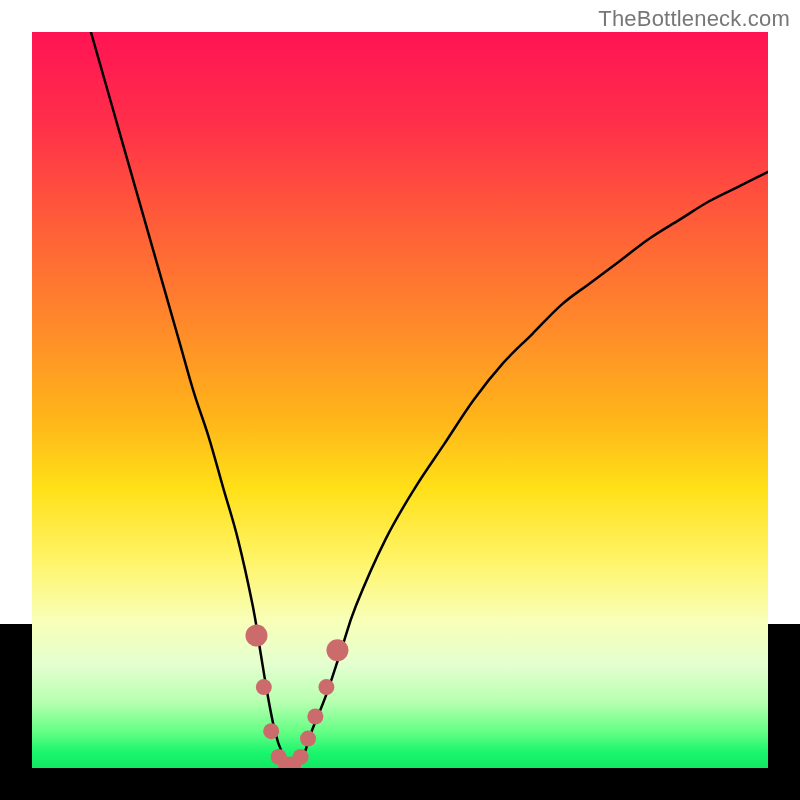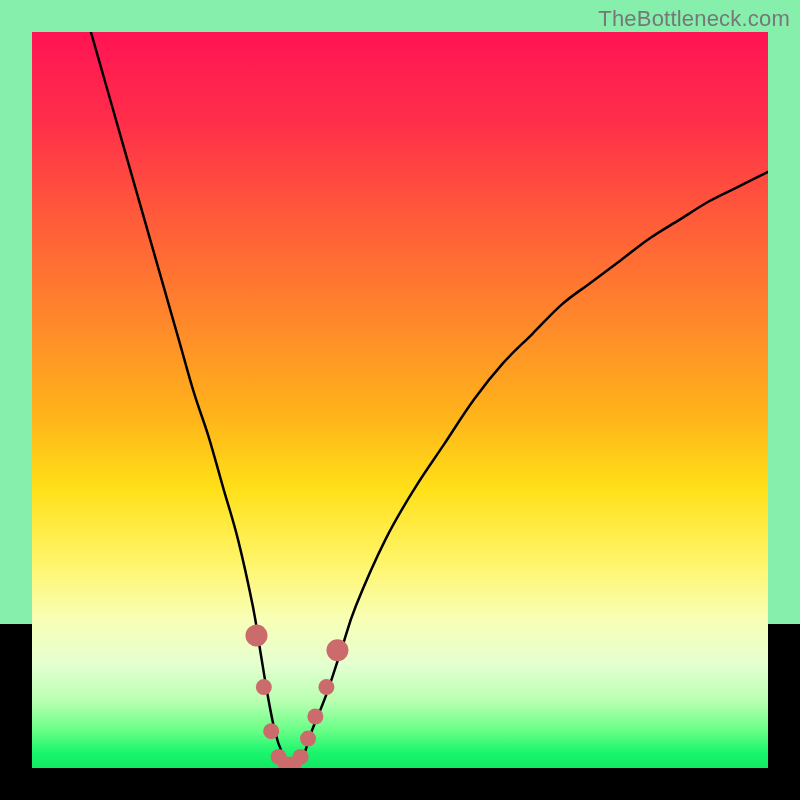--- a/index.html
+++ b/index.html
@@ -8,21 +8,21 @@
     width: 800px;
     height: 800px;
     background: #000;
     font-family: Arial, Helvetica, sans-serif;
     overflow: hidden;
   }
   .stage {
     position: relative;
     width: 800px;
     height: 624px;
-    background: #86efac;
+    background: #ffffff;
   }
   .watermark {
     position: absolute;
     top: 6px;
     right: 10px;
     color: #777;
     font-size: 22px;
     font-weight: 500;
     letter-spacing: 0.2px;
     z-index: 5;

